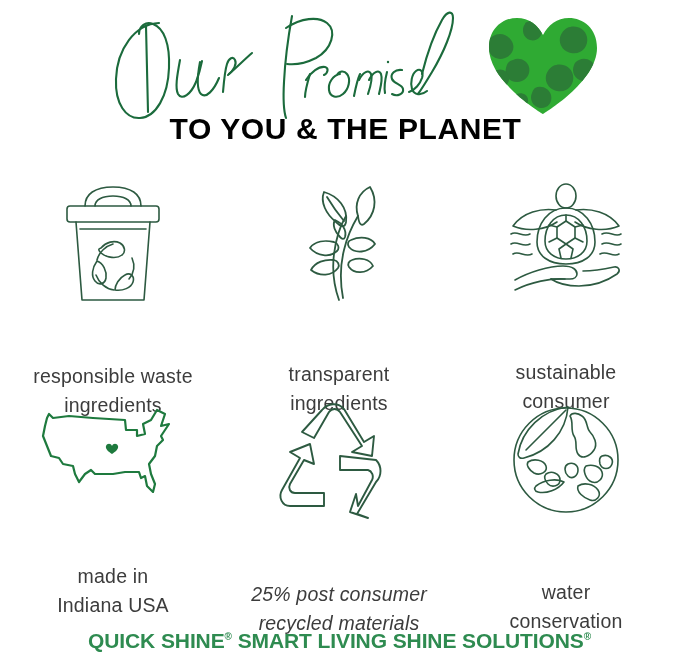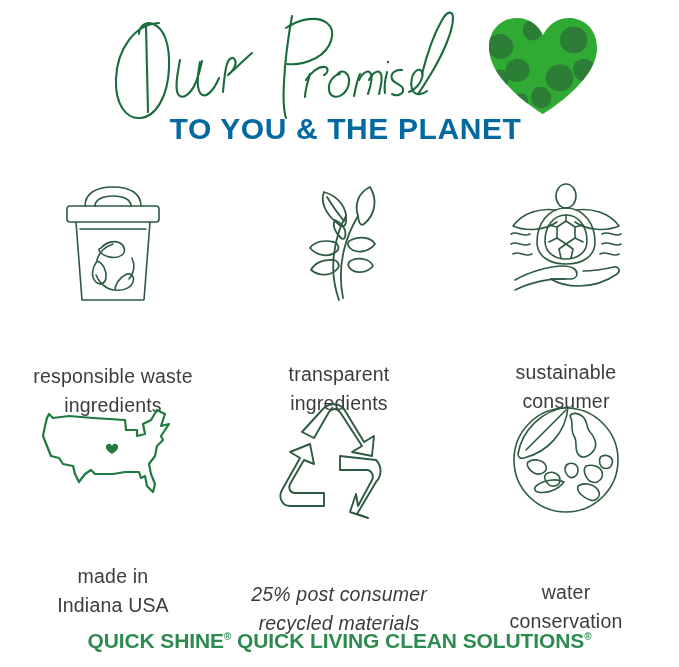--- a/index.html
+++ b/index.html
@@ -50,21 +50,21 @@
   .heart-wrap svg { display: block; }
 
   .subtitle {
     position: absolute;
     left: 0;
     top: 112px;
     width: 679px;
     text-align: center;
     padding-left: 12px;
     box-sizing: border-box;
-    color: #0369a1;
+    color: #000000;
     font-family: "Liberation Sans", sans-serif;
     font-weight: bold;
     font-size: 30px;
     letter-spacing: 0.6px;
     line-height: 34px;
     white-space: nowrap;
   }
 
   
   .grid {
@@ -361,16 +361,16 @@
         </svg>
       </div>
       <div class="caption">
         <div>water</div>
         <div>conservation</div>
       </div>
     </div>
   </div>
 
   <div class="footer">
-    <span>QUICK SHINE</span><sup>®</sup><span> QUICK LIVING CLEAN SOLUTIONS</span><sup>®</sup>
+    <span>QUICK SHINE</span><sup>®</sup><span> SMART LIVING SHINE SOLUTIONS</span><sup>®</sup>
   </div>
 
 </div>
 
 </body></html>

